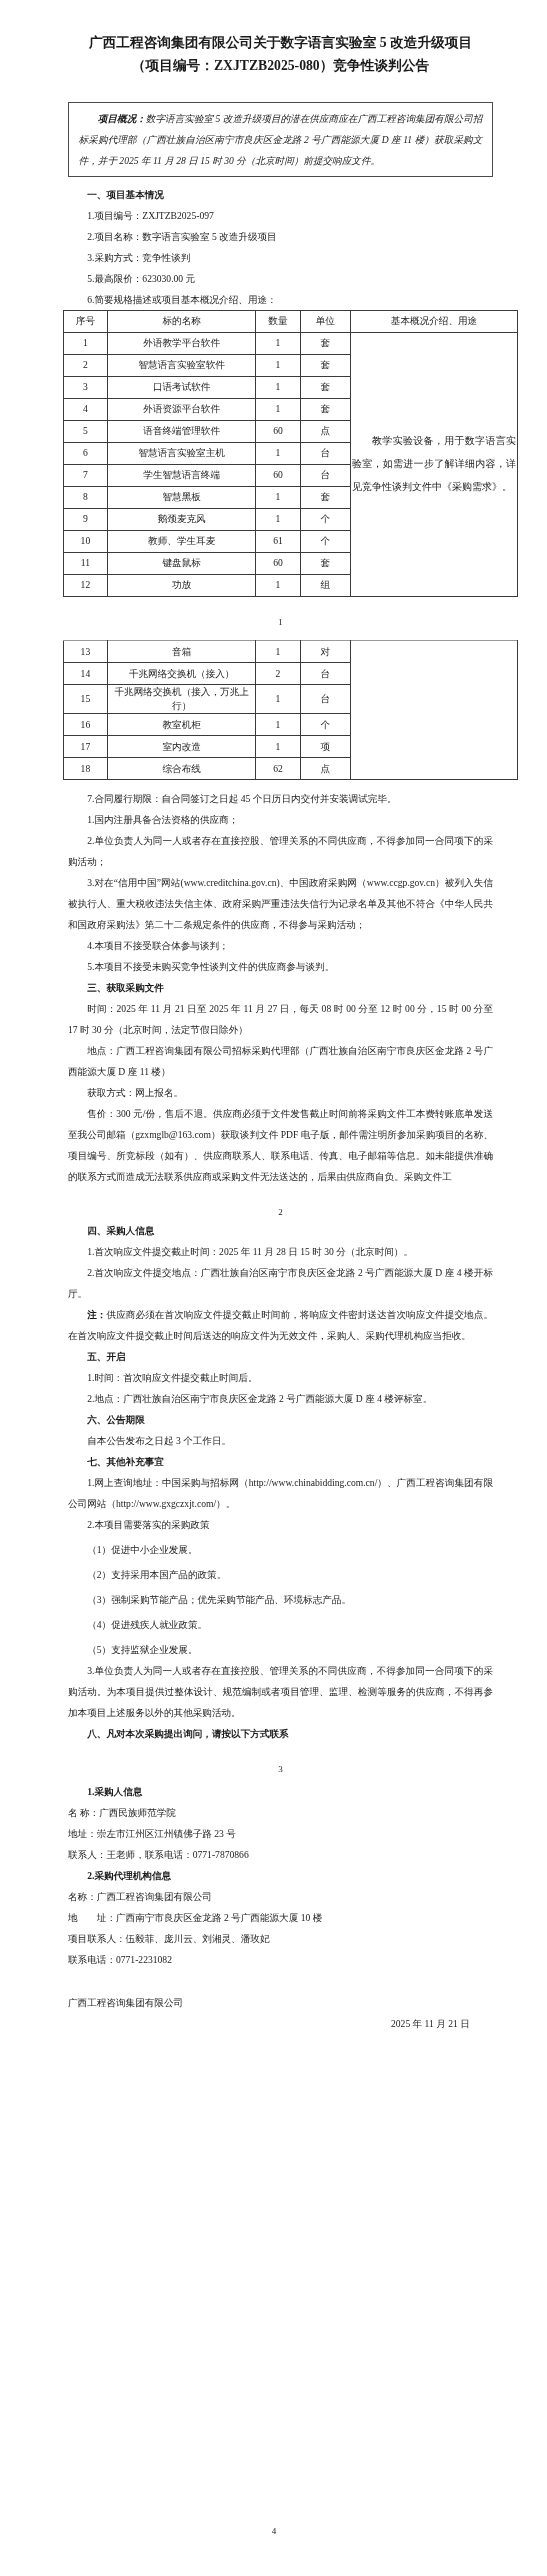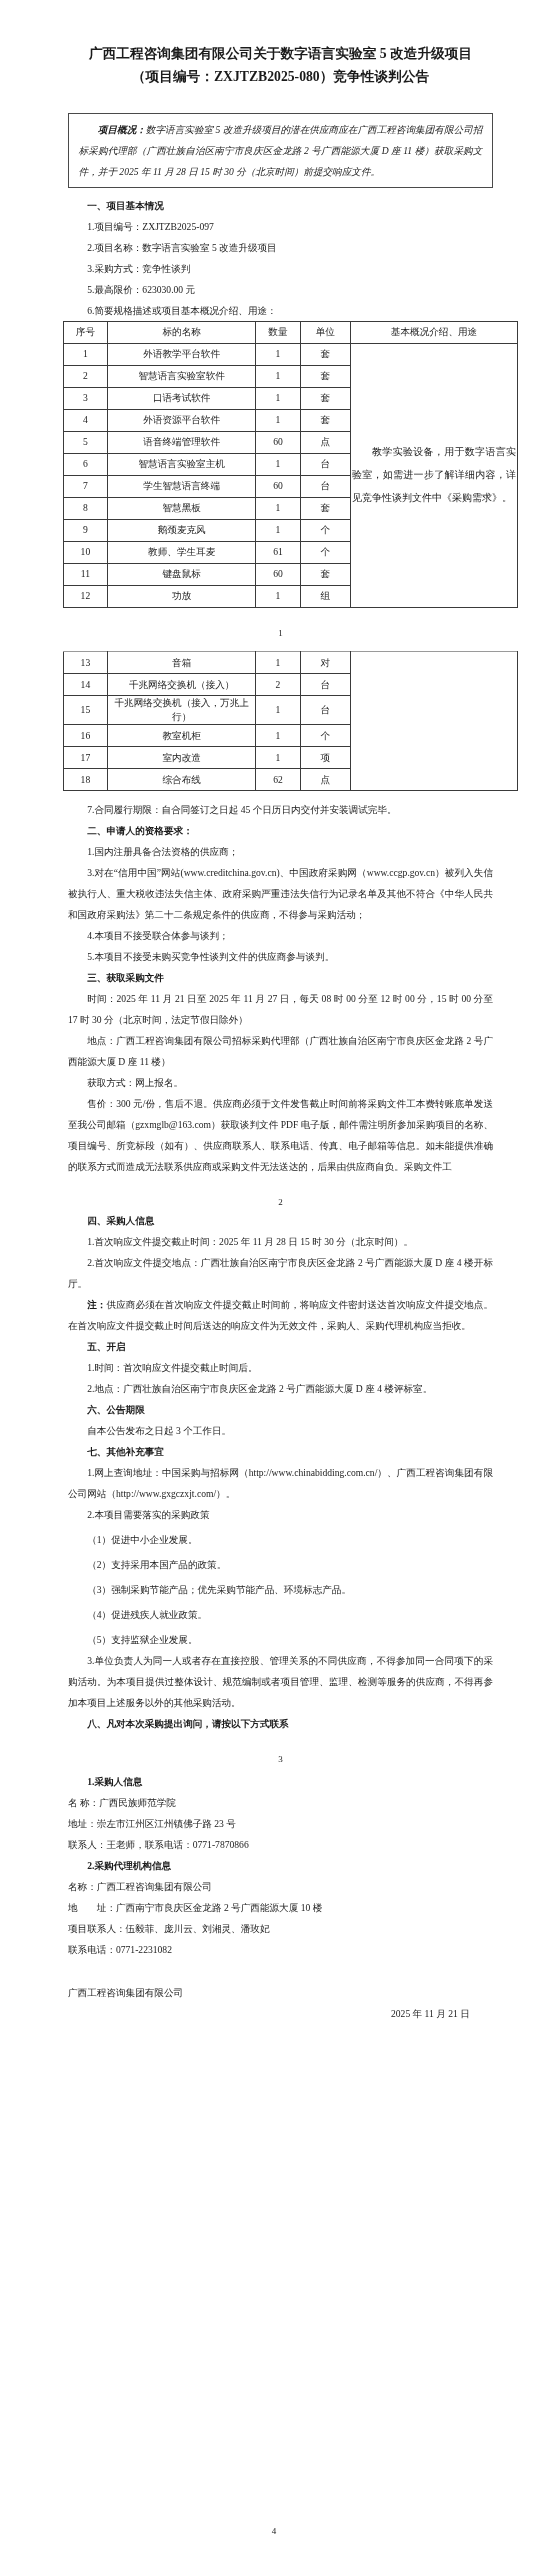--- a/index.html
+++ b/index.html
@@ -1,19 +1,19 @@
 <!DOCTYPE html>
 <html style="font-size:11px"><head>
 <meta charset="utf-8">
 <title>竞争性谈判公告</title>
 <style>
   html,body{margin:0;padding:0;background:#ffffff;}
   .page{position:relative;width:548px;height:2576px;background:#ffffff;
         font-family:"Liberation Serif","DejaVu Serif",serif;color:#1b1b1b;overflow:hidden;}
-  .content{padding:34px 55px 0 68px;}
+  .content{padding:23px 55px 0 68px;}
   p{margin:0;}
   .p{font-size:9.6px;line-height:21px;text-align:justify;}
   .indent{text-indent:2em;}
   .bold{font-weight:700;}
   .title{font-size:13.7px;line-height:22.6px;font-weight:700;text-align:center;}
   .title span{display:block;}
   .overview-box{margin-top:25px;border:0.7px solid #4a4a4a;padding:4.8px 9.6px;font-style:italic;}
   .overview-box .p{line-height:21px;}
   .mt10{margin-top:6.8px;}
   .mt12{margin-top:8.2px;}
@@ -182,22 +182,22 @@
             <td>18</td>
             <td>综合布线</td>
             <td>62</td>
             <td>点</td>
           </tr>
     </tbody>
       </table>
 
     <p class="p indent mt12">7.合同履行期限：自合同签订之日起 45 个日历日内交付并安装调试完毕。</p>
 
-    <p class="p indent bold">二、申请人的资格要求：</p>
     <p class="p indent">1.国内注册具备合法资格的供应商；</p>
+    <p class="p indent">2.单位负责人为同一人或者存在直接控股、管理关系的不同供应商，不得参加同一合同项下的采购活动；</p>
     <p class="p indent">3.对在“信用中国”网站(www.creditchina.gov.cn)、中国政府采购网（www.ccgp.gov.cn）被列入失信被执行人、重大税收违法失信主体、政府采购严重违法失信行为记录名单及其他不符合《中华人民共和国政府采购法》第二十二条规定条件的供应商，不得参与采购活动；</p>
     <p class="p indent">4.本项目不接受联合体参与谈判；</p>
     <p class="p indent">5.本项目不接受未购买竞争性谈判文件的供应商参与谈判。</p>
 
     <p class="p indent bold">三、获取采购文件</p>
     <p class="p indent">时间：2025 年 11 月 21 日至 2025 年 11 月 27 日，每天 08 时 00 分至 12 时 00 分，15 时 00 分至 17 时 30 分（北京时间，法定节假日除外）</p>
     <p class="p indent">地点：广西工程咨询集团有限公司招标采购代理部（广西壮族自治区南宁市良庆区金龙路 2 号广西能源大厦 D 座 11 楼）</p>
     <p class="p indent">获取方式：网上报名。</p>
     <p class="p indent">售价：300 元/份，售后不退。供应商必须于文件发售截止时间前将采购文件工本费转账底单发送至我公司邮箱（gzxmglb@163.com）获取谈判文件 PDF 电子版，邮件需注明所参加采购项目的名称、项目编号、所竞标段（如有）、供应商联系人、联系电话、传真、电子邮箱等信息。如未能提供准确的联系方式而造成无法联系供应商或采购文件无法送达的，后果由供应商自负。采购文件工</p>
 

